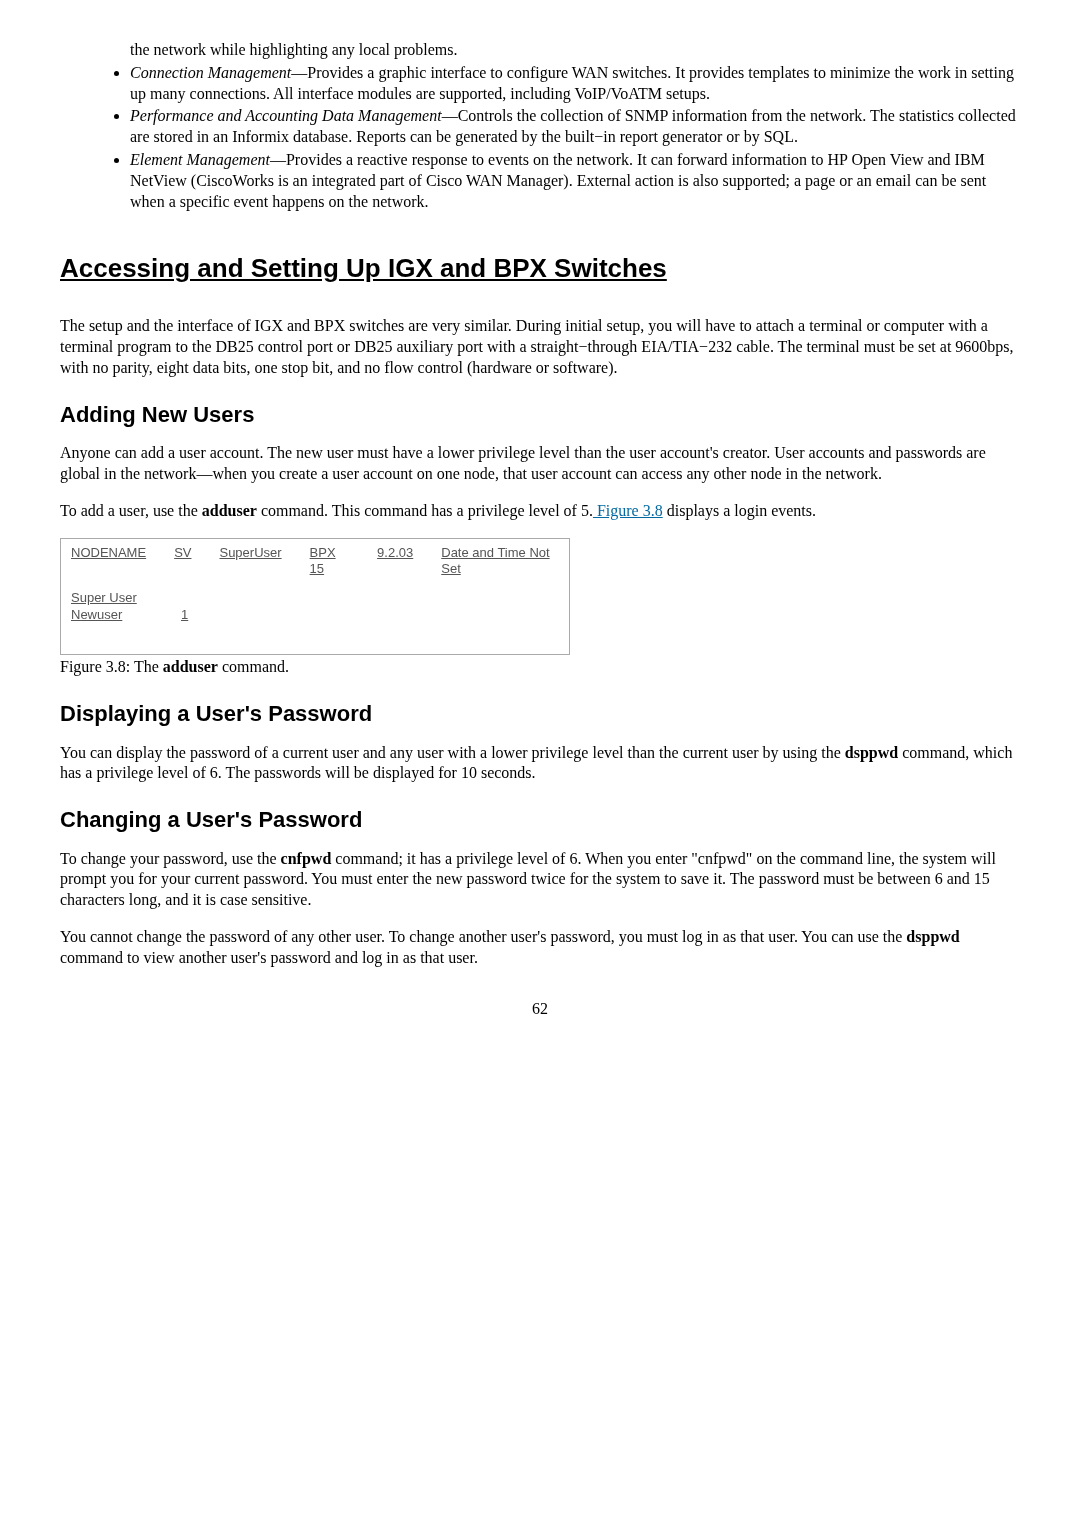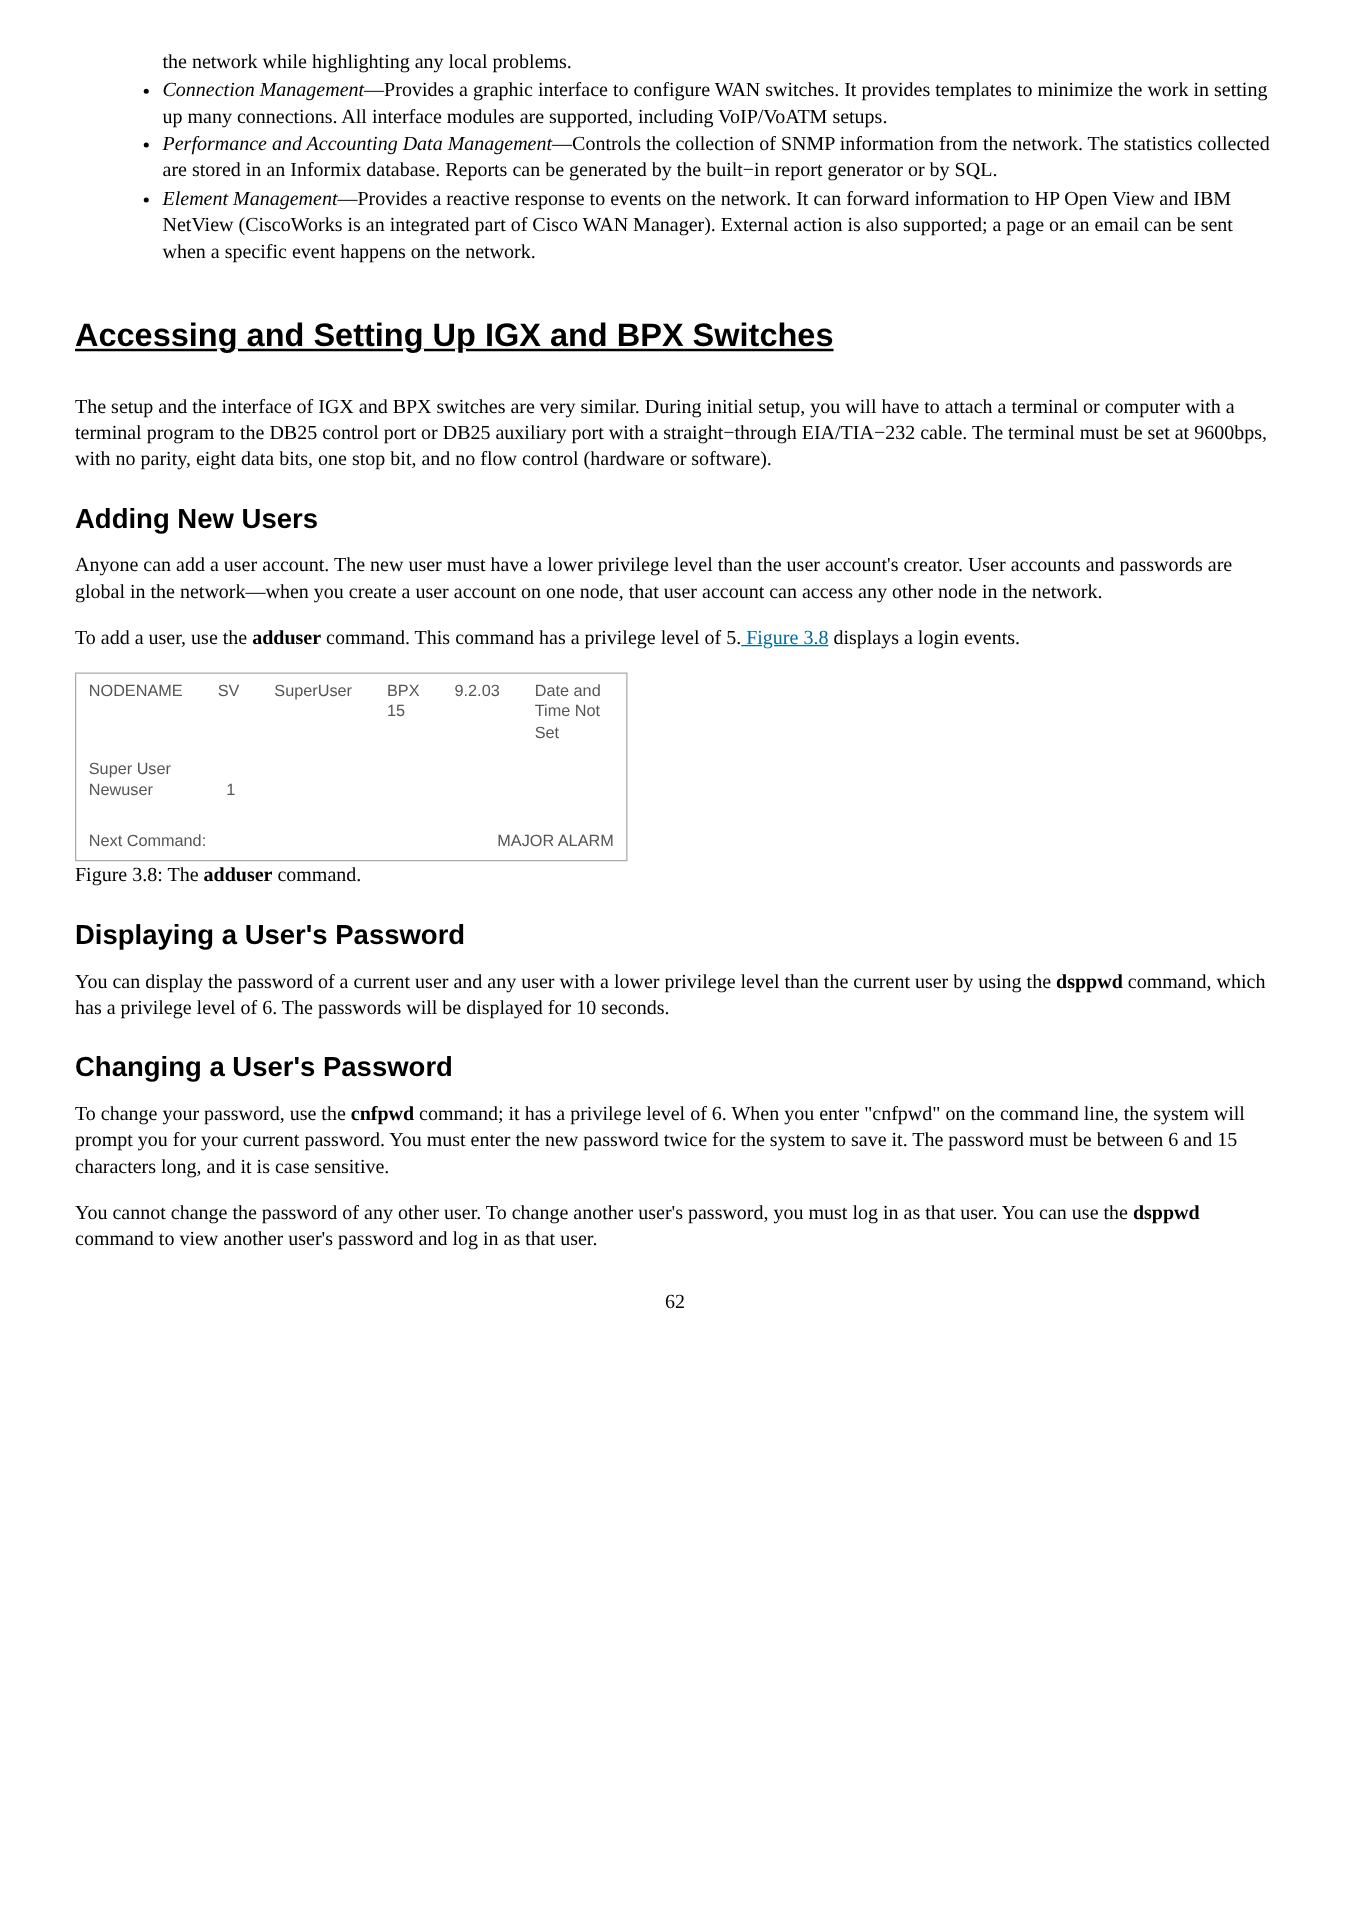--- a/index.html
+++ b/index.html
@@ -42,27 +42,28 @@
   }
   strong, b {
     font-weight: bold;
   }
   a {
     color: #0369a1;
     text-decoration: underline;
   }
   .figure {
     border: 1px solid #aaa;
-    width: 442px;
+    width: 510px;
     padding: 6px 10px 6px 10px;
     font-family: Arial, Helvetica, sans-serif;
     font-size: 13px;
     color: #555;
     margin: 4px 0 0 0;
     box-sizing: border-box;
+    text-decoration: underline;
   }
   .fig-header {
     display: flex;
     margin-bottom: 12px;
   }
   .fig-header span {
     margin-right: 28px;
   }
   .fig-header .right {
     margin-left: auto;
@@ -138,24 +139,20 @@
   </div>
   <div class="fig-body">
     <div class="row">
       <div class="col1">Super User</div>
     </div>
     <div class="row">
       <div class="col1">Newuser</div>
       <div>1</div>
     </div>
   </div>
-  <div class="fig-footer">
-    <span>Next Command:</span>
-    <span class="r">MAJOR ALARM</span>
-  </div>
 </div>
 
 <div class="caption">
   <span>Figure 3.8: The </span><b>adduser</b><span> command.</span>
 </div>
 
 <h2>Displaying a User's Password</h2>
 
 <p>
   <span>You can display the password of a current user and any user with a lower privilege level than the current user by using the </span><b>dsppwd</b><span> command, which has a privilege level of 6. The passwords will be displayed for 10 seconds.</span>

